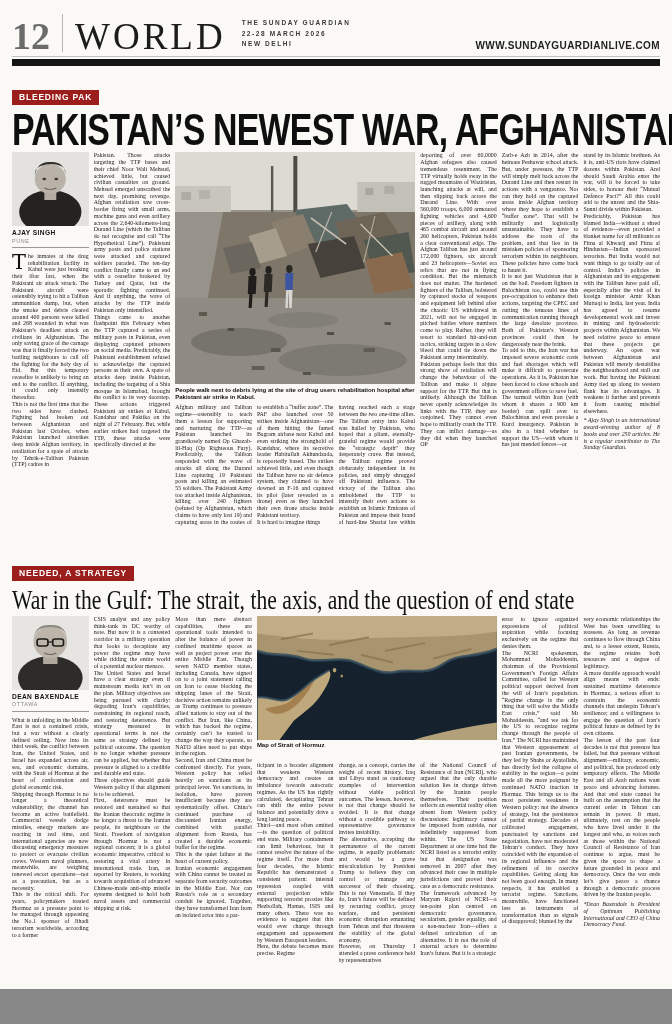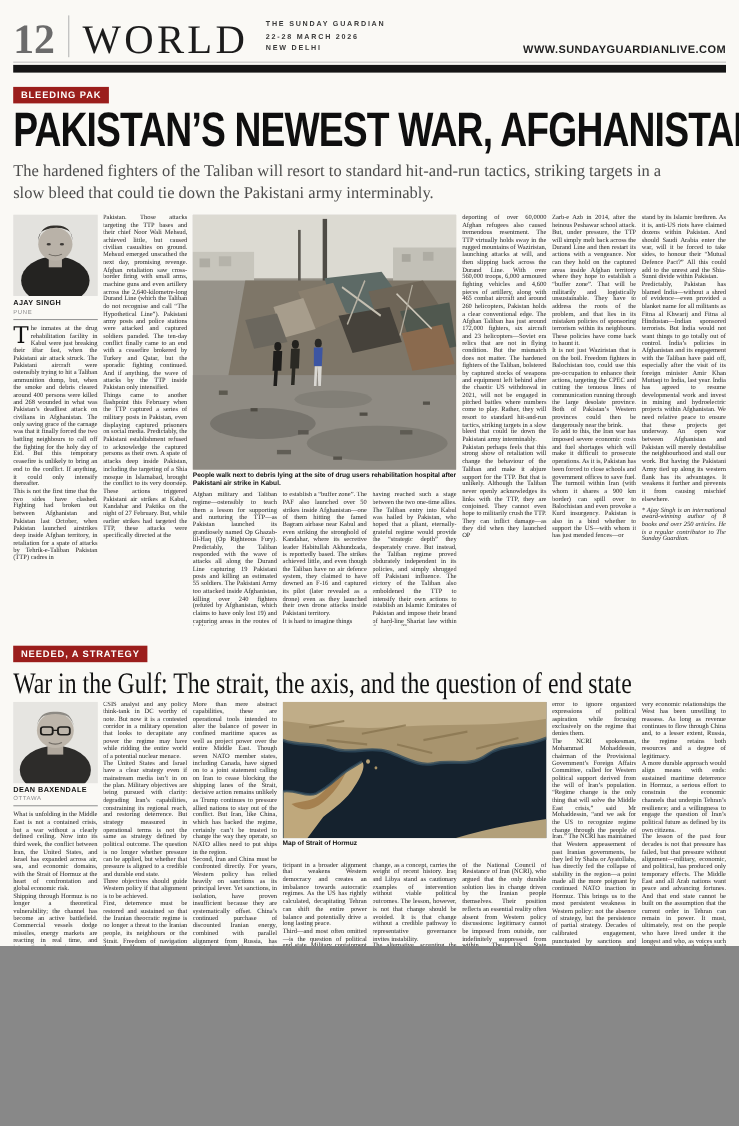--- a/index.html
+++ b/index.html
@@ -1,33 +1,33 @@
 <!DOCTYPE html>
 <html lang="en"><head>
 <meta charset="utf-8">
 <style>
   * { margin:0; padding:0; box-sizing:border-box; }
   html,body { background:#888; }
-  .page { width:672px; height:860px; margin:0 auto; background:#faf9f5; color:#1d1d1d;
+  .page { width:672px; height:989px; margin:0 auto; background:#faf9f5; color:#1d1d1d;
           font-family:"Liberation Serif", serif; overflow:hidden; position:relative; padding-top:10px; }
 
   
   .masthead { display:flex; align-items:flex-end; padding:0 12px 4px 12px; height:46px; }
   .pageno { font-family:"Liberation Serif", serif; font-weight:bold; font-size:38px; line-height:.85; color:#6b6b6b; }
   .vrule { width:1px; height:38px; background:#b7b7b7; margin:0 12px; }
   .section { font-family:"Liberation Serif", serif; font-size:37px; line-height:.8; letter-spacing:3px; color:#1c1c1c; }
   .pubinfo { margin-left:16px; font-family:"Liberation Sans", sans-serif; font-weight:bold;
              font-size:6.5px; letter-spacing:1.6px; color:#3a3a3a; line-height:1.65; padding-bottom:2px; }
   .website { margin-left:auto; font-family:"Liberation Sans", sans-serif; font-weight:bold; font-size:10px;
              letter-spacing:.4px; color:#1f1f1f; padding-bottom:1px; }
   .rule-thin  { height:1px; background:#c2c2c2; margin:0 12px; }
   .rule-thick { height:7px; background:#151515; margin:2px 12px 0 12px; }
 
   
-  .article { padding:5px 12px; }
+  .article { padding:16px 12px; }
   .tag { display:inline-block; color:#fff; font-family:"Liberation Sans", sans-serif; font-weight:bold;
          font-size:8.5px; letter-spacing:.8px; padding:2px 7px 2.5px 7px; margin-top:8px; }
   .subhead { font-family:"Liberation Serif", serif; color:#4d4d4d; font-size:15px; line-height:1.32;
              margin:5px 0 9px 0; width:94%; }
   .body-grid { display:grid; grid-template-columns:repeat(8,1fr); column-gap:5px;
                font-size:5.9px; line-height:1.14; text-align:justify; hyphens:auto; color:#222; }
   .col { overflow:hidden; }
   .coltext { white-space:pre-line; }
   .bio { font-style:italic; margin-top:3px; white-space:pre-line; }
   figure { overflow:hidden; }
@@ -88,21 +88,20 @@
       <div>NEW DELHI</div>
     </div>
     <div class="website">WWW.SUNDAYGUARDIANLIVE.COM</div>
   </header>
   <div class="rule-thin"></div>
   <div class="rule-thick"></div>
 
   <section class="article">
     <div class="tag" style="background:#9b1e1c">BLEEDING PAK</div>
     <div class="hl1">PAKISTAN’S NEWEST WAR, AFGHANISTAN</div>
-    <p class="subhead">The hardened fighters of the Taliban will resort to standard hit-and-run tactics, striking targets in a slow bleed that could tie down the Pakistani army interminably.</p>
 
     <div class="body-grid g1">
 
       <div class="col p1c1">
         <div class="author">
           <svg viewBox="0 0 64 74" preserveAspectRatio="none" aria-hidden="true">
             <rect width="64" height="74" fill="#e3e2de"></rect>
             <ellipse cx="32" cy="60" rx="26" ry="22" fill="#242321"></ellipse>
             <rect x="27" y="38" width="10" height="10" fill="#b3aca2"></rect>
             <ellipse cx="32" cy="27" rx="13" ry="15" fill="#b9b2a8"></ellipse>

